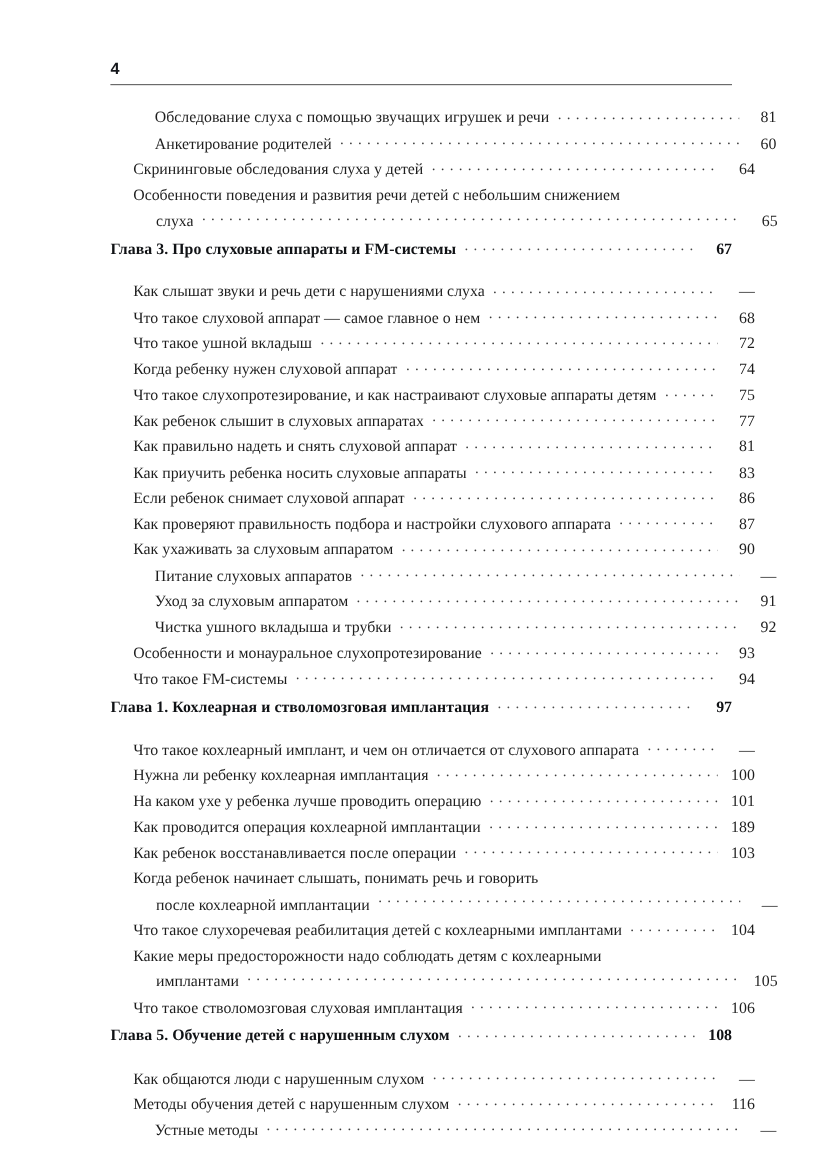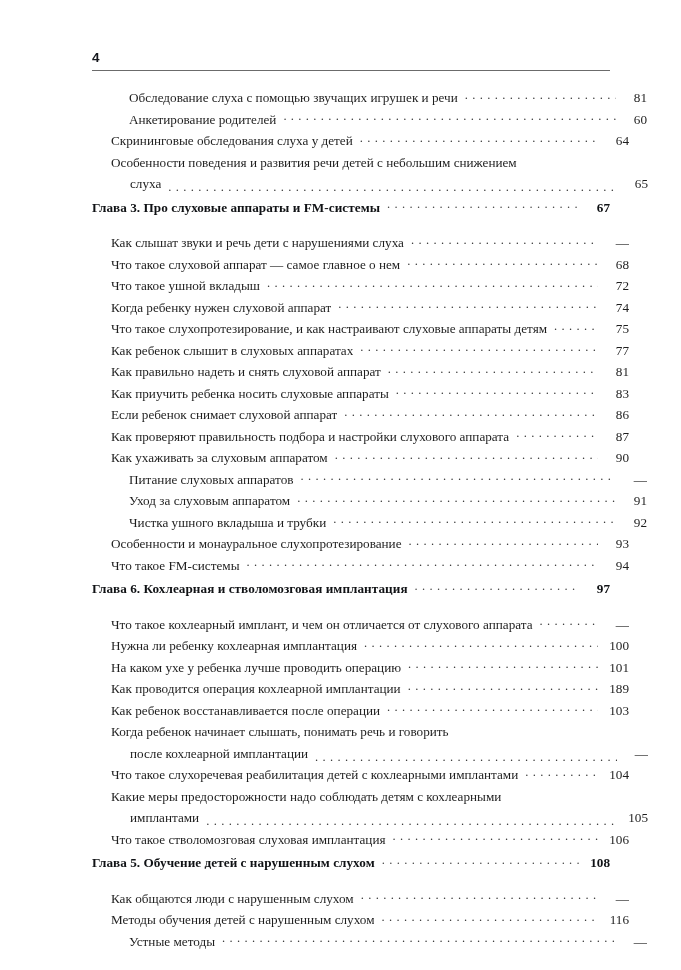--- a/index.html
+++ b/index.html
@@ -100,21 +100,21 @@
     width: 26px;
     text-align: right;
     font-size: 13.2px;
     color: #1e1e1e;
     font-variant-numeric: lining-nums;
   }
 
   
   .entry .cont {
     display: flex;
-    align-items: flex-end;
+    align-items: flex-start;
     width: 100%;
   }
 
   
   .lvl-chapter .row .label {
     font-weight: bold;
     color: #101215;
     letter-spacing: 0.05px;
   }
   .lvl-chapter .row .page-no {
@@ -299,21 +299,21 @@
           <div class="row">
             <span class="label">Что такое FM-системы</span>
             <span class="leader"></span>
             <span class="page-no">94</span>
           </div>
         </div>
       </div>
       <div class="group">
         <div class="entry lvl-chapter chapter-gap-before">
           <div class="row">
-            <span class="label">Глава 6. Кохлеарная и стволомозговая имплантация</span>
+            <span class="label">Глава 1. Кохлеарная и стволомозговая имплантация</span>
             <span class="leader"></span>
             <span class="page-no">97</span>
           </div>
         </div>
         <div class="entry lvl-1 chapter-gap-after">
           <div class="row">
             <span class="label">Что такое кохлеарный имплант, и чем он отличается от слухового аппарата</span>
             <span class="leader"></span>
             <span class="page-no">—</span>
           </div>

